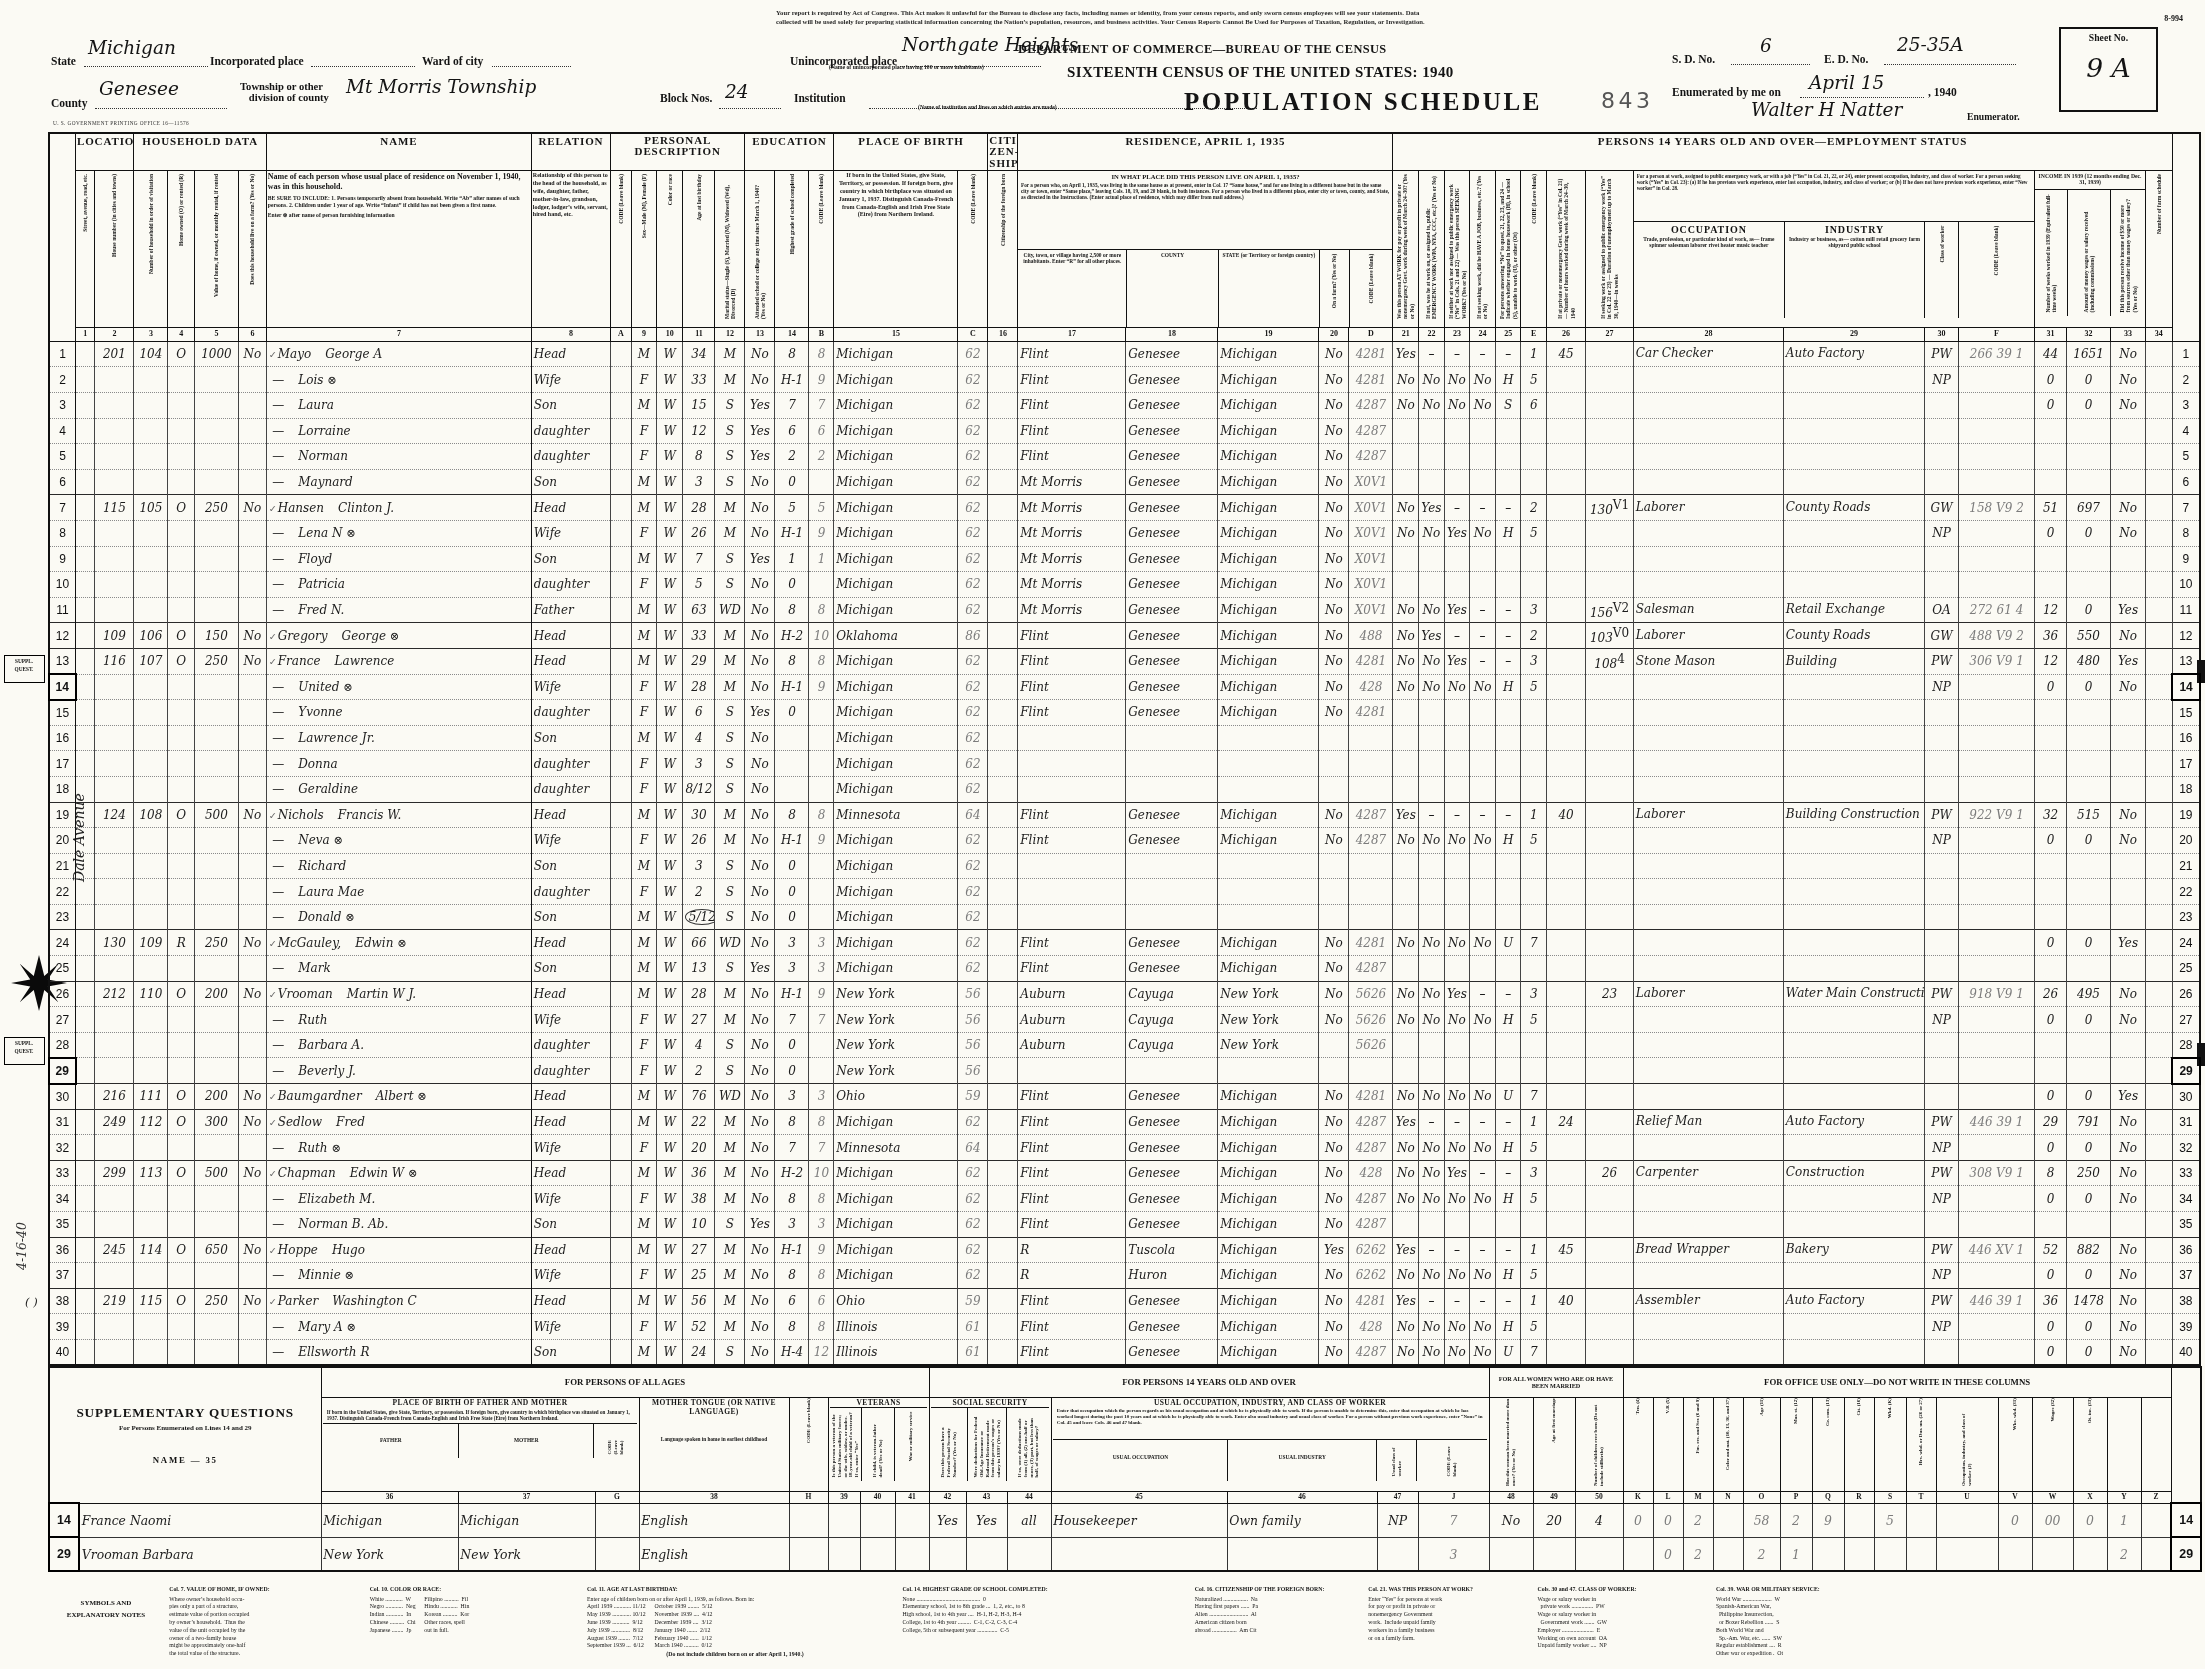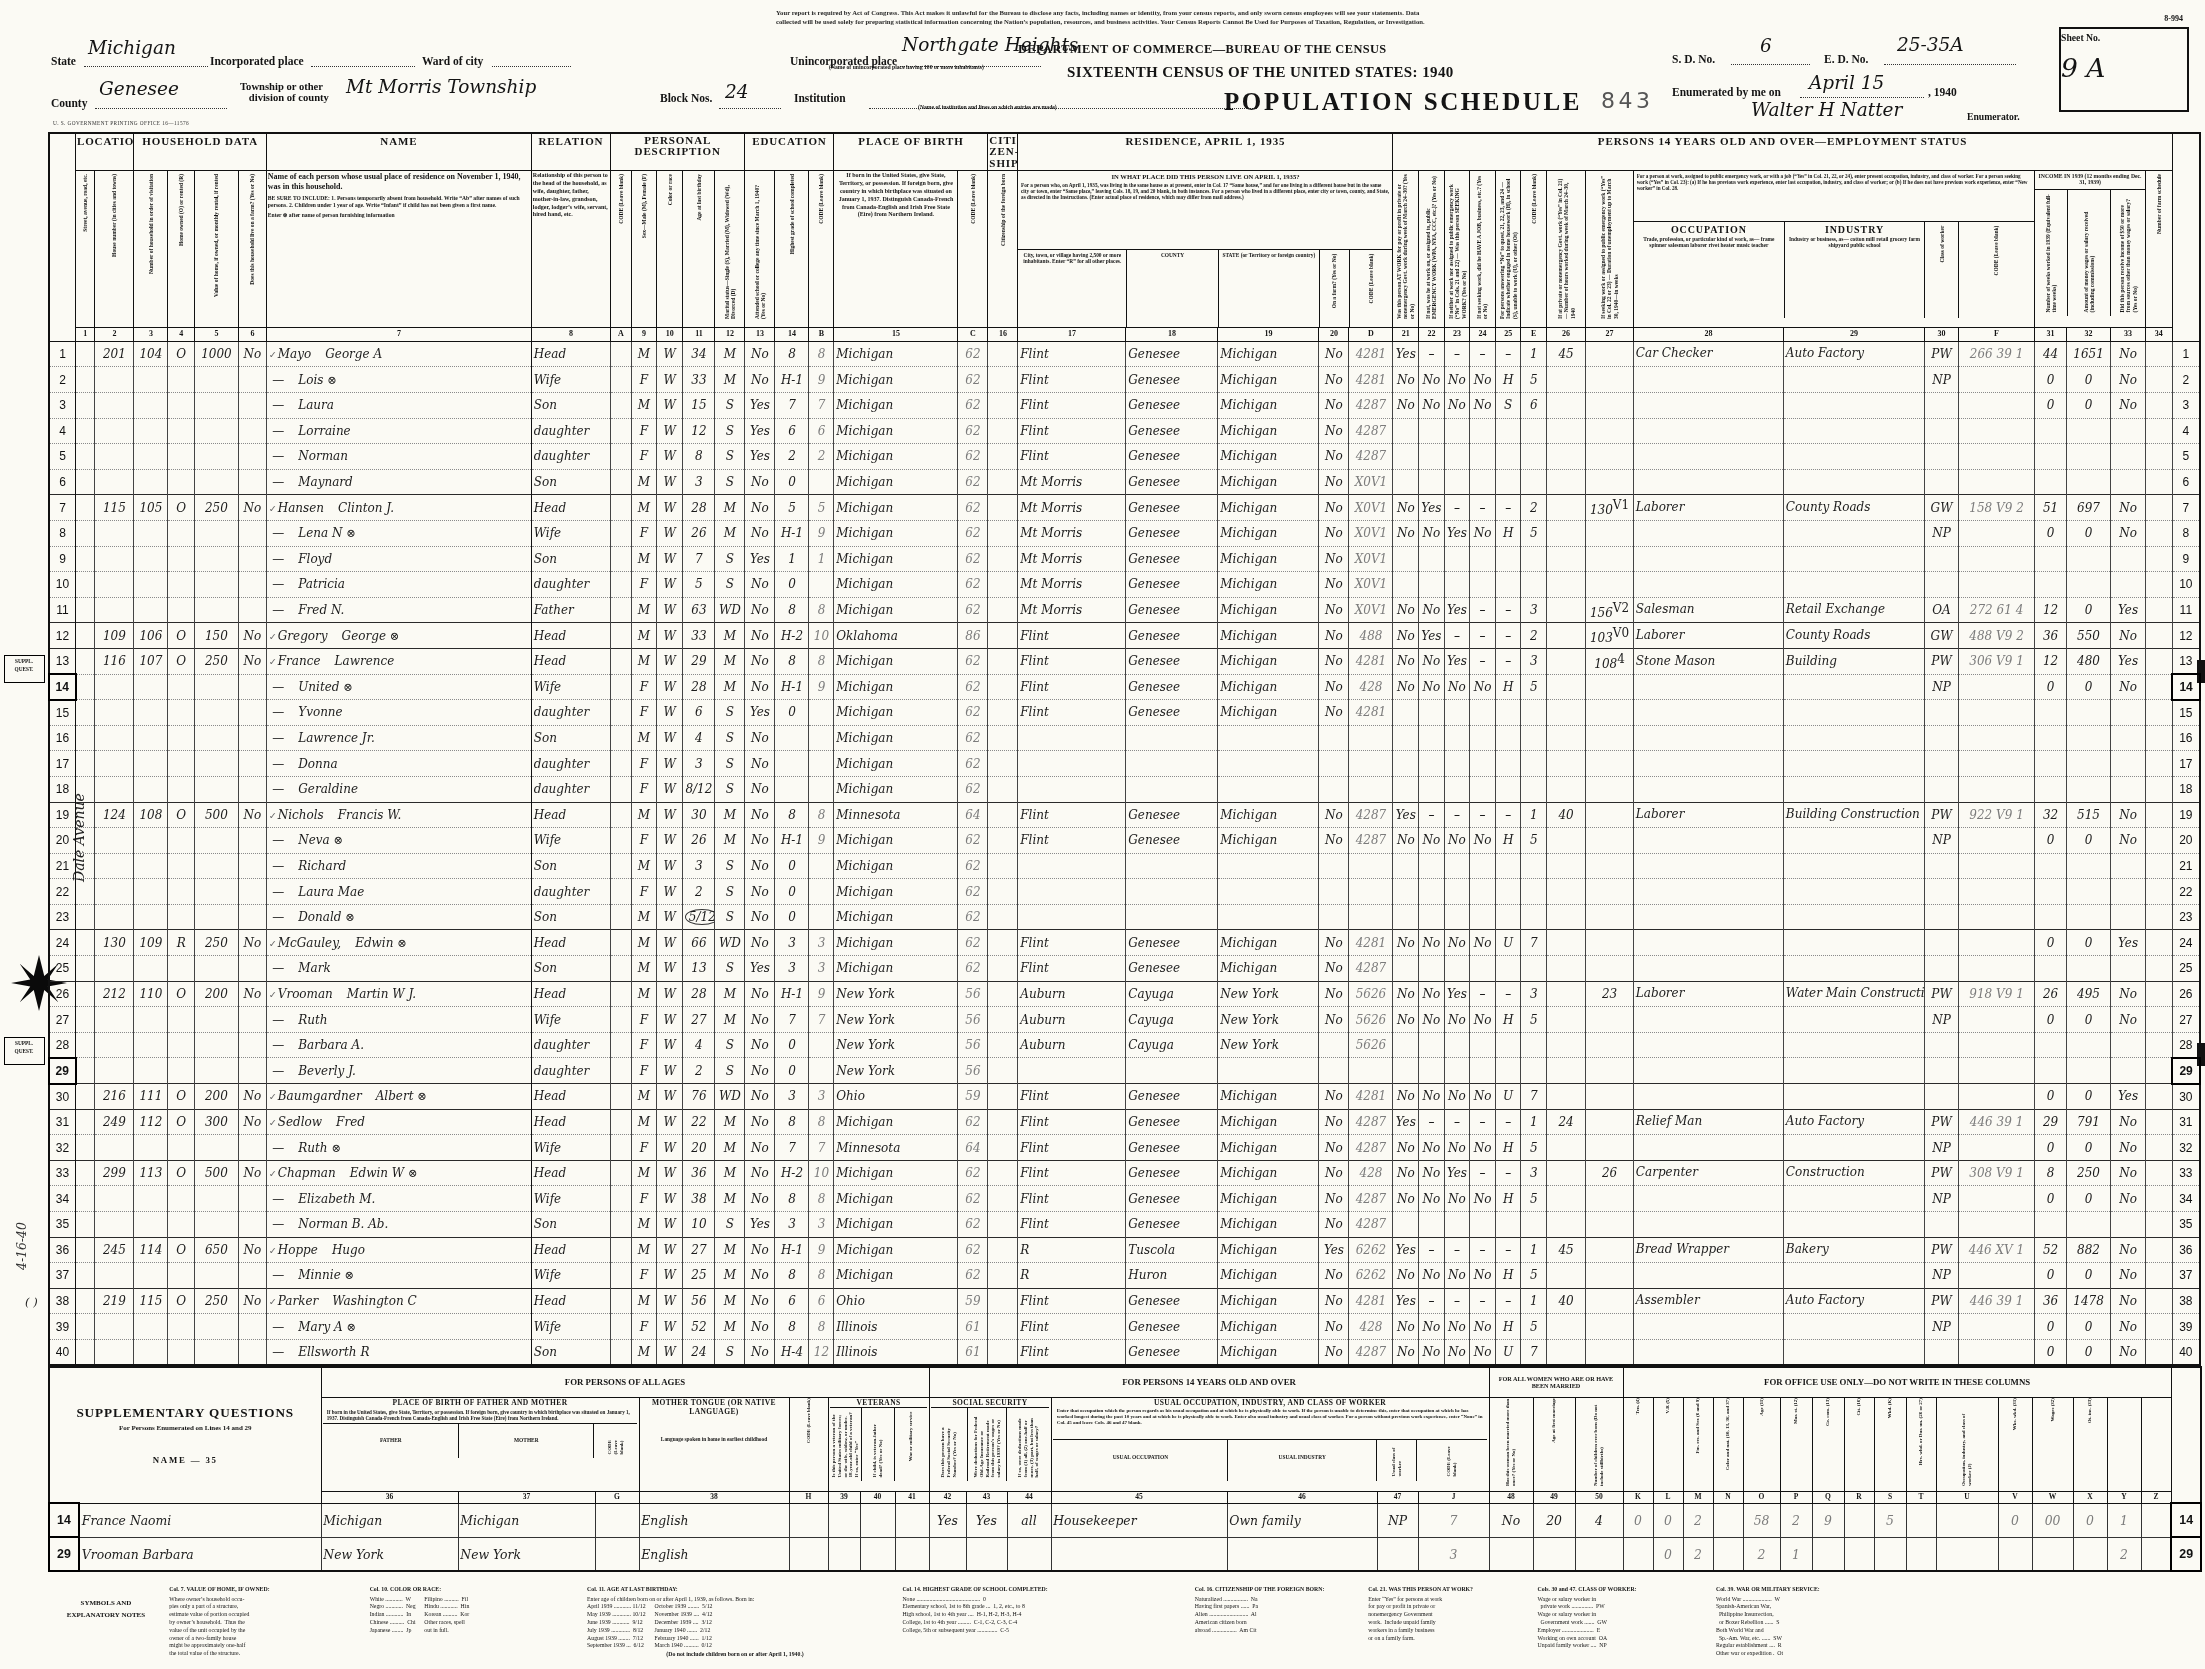--- a/index.html
+++ b/index.html
@@ -12,21 +12,21 @@
   .notice{top:8.8px;left:776px;width:1147px;font-size:6.7px;line-height:1.3;font-weight:bold;color:#2a2a2a}
   .formno{top:14px;right:23px;font-size:8px;font-weight:bold}
   .lbl{font-size:11.5px;font-weight:bold;white-space:nowrap}
   .dots{display:inline-block;border-bottom:1.3px dotted #333;height:12.4px;vertical-align:bottom}
   .script{font-family:"DejaVu Serif",serif;font-style:italic;font-size:18.5px;white-space:nowrap}
   .note{font-size:5.7px;font-weight:bold;white-space:nowrap}
   .dept{font-size:12.4px;letter-spacing:0.4px}
   .census{font-size:15px;letter-spacing:0.4px}
   .schedule{font-size:25px;letter-spacing:2.6px}
   .stamp{font-family:"DejaVu Sans",sans-serif;font-size:22px;color:#555;letter-spacing:3.5px}
-  .sheetbox{border:2.6px solid #111;width:130px;height:85px;text-align:left;padding-top:3.5px}
+  .sheetbox{border:2.6px solid #111;width:99px;height:85px;text-align:center;padding-top:3.5px}
   .sheetbox .sl{font-size:9.7px;font-weight:bold}
   .sheetbox .sv{font-family:"DejaVu Serif",serif;font-style:italic;font-size:26.5px;margin-top:8.8px}
   .gpo{font-size:5.3px;color:#333;letter-spacing:0.4px}
   
   table{border-collapse:collapse;table-layout:fixed}
   #maintab{position:absolute;left:48px;top:132px;width:2147px;border:2.6px solid #111}
   #maintab th,#maintab td{border:0.9px solid #3a3a3a;overflow:hidden;padding:0 1.8px}
   #maintab thead th{border:1.3px solid #111;vertical-align:top;padding:0.9px;text-align:center}
   tr.g th{height:23px;font-size:11px;letter-spacing:0.9px;vertical-align:middle}
   tr.d th{height:152px}
@@ -124,21 +124,21 @@
   <div class="abs lbl" style="left:660px;top:92px">Block Nos.</div>
   <div class="abs script" style="left:725px;top:81px">24</div>
   <div class="abs dots" style="left:719px;top:97px;width:62px"></div>
   <div class="abs lbl" style="left:794px;top:92px">Institution</div>
   <div class="abs dots" style="left:869px;top:97px;width:388px"></div>
   <div class="abs note" style="left:918px;top:104px">(Name of institution and lines on which entries are made)</div>
   <div class="abs gpo" style="left:53px;top:120px">U. S. GOVERNMENT PRINTING OFFICE    16—11576</div>
 
   <div class="abs b dept" style="left:1018px;top:42px">DEPARTMENT OF COMMERCE—BUREAU OF THE CENSUS</div>
   <div class="abs b census" style="left:1067px;top:64px">SIXTEENTH CENSUS OF THE UNITED STATES: 1940</div>
-  <div class="abs b schedule" style="left:1224px;top:88px">POPULATION SCHEDULE</div>
+  <div class="abs b schedule" style="left:1184px;top:88px">POPULATION SCHEDULE</div>
   <div class="abs stamp" style="left:1601px;top:88px">843</div>
 
   <div class="abs lbl" style="left:1672px;top:53px">S. D. No.</div>
   <div class="abs dots" style="left:1731px;top:53px;width:79px"></div>
   <div class="abs script" style="left:1760px;top:35px">6</div>
   <div class="abs lbl" style="left:1824px;top:53px">E. D. No.</div>
   <div class="abs dots" style="left:1884px;top:53px;width:132px"></div>
   <div class="abs script" style="left:1897px;top:34px">25-35A</div>
   <div class="abs lbl" style="left:1672px;top:86px"><span>Enumerated by me on</span></div>
   <div class="abs script" style="left:1809px;top:72px">April 15</div>

